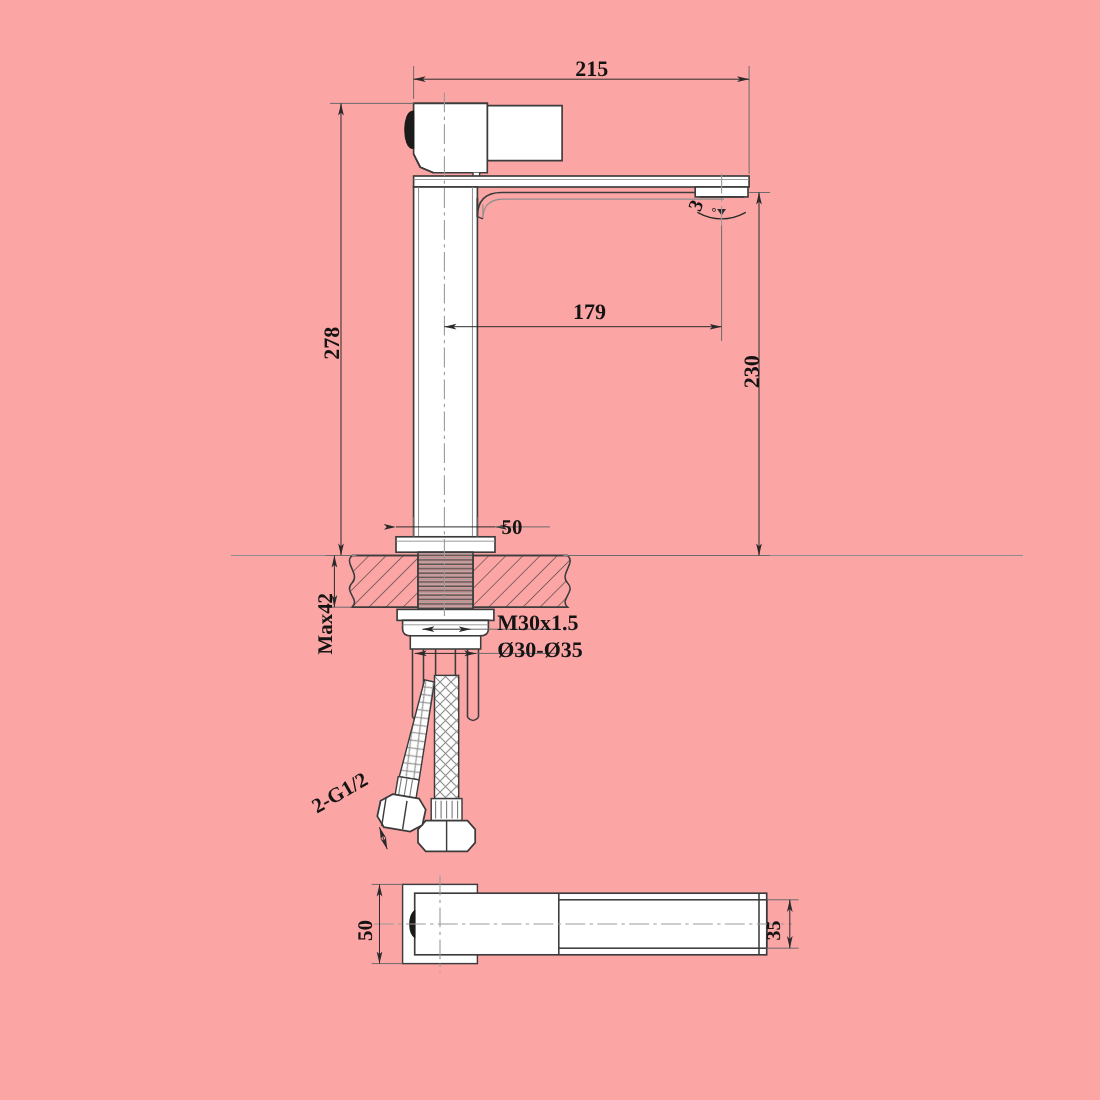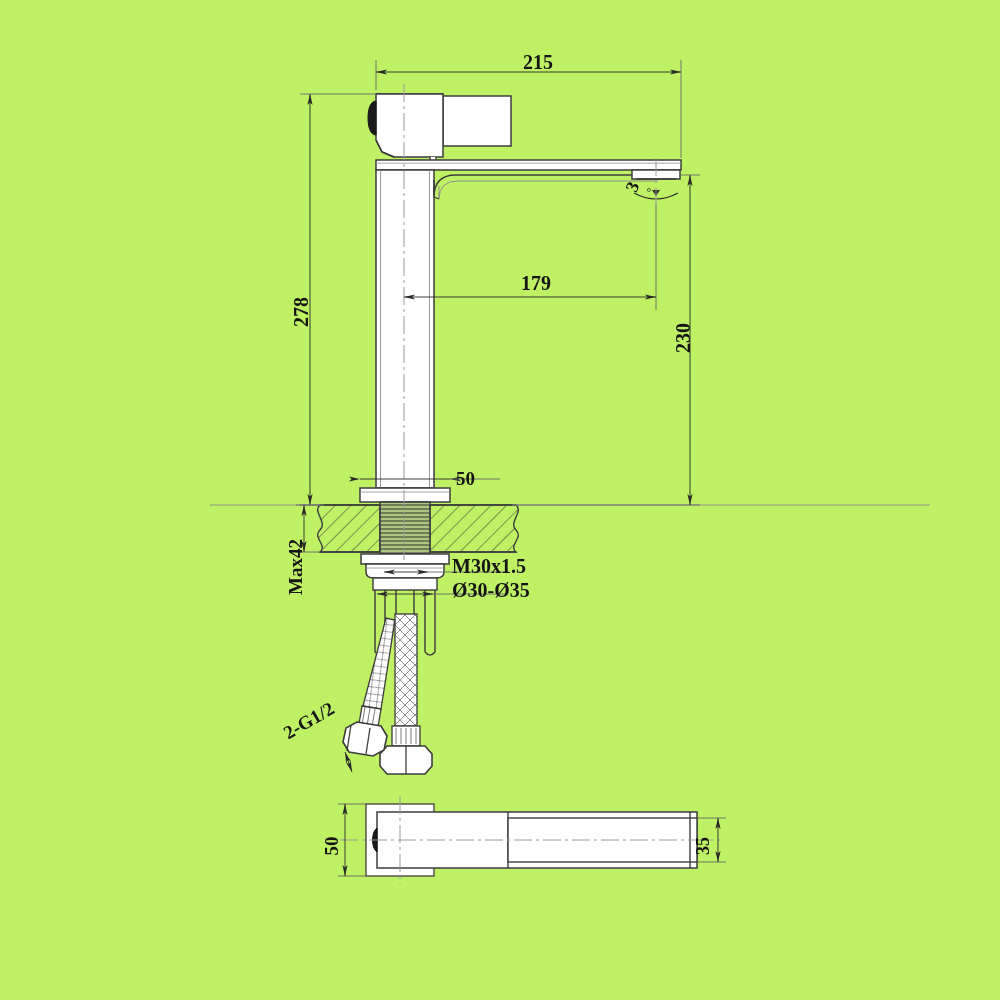--- a/index.html
+++ b/index.html
@@ -4,21 +4,21 @@
 <style>
   html, body {
     margin: 0;
     padding: 0;
     background: #ffffff;
   }
   #sheet {
     position: relative;
     width: 1000px;
     height: 1000px;
-    background: #bef264;
+    background: #fca5a5;
     font-family: "Liberation Serif", "DejaVu Serif", serif;
     overflow: hidden;
   }
   #sheet svg {
     position: absolute;
     left: 0;
     top: 0;
   }
   .dimtext {
     font-family: "Liberation Serif", "DejaVu Serif", serif;

